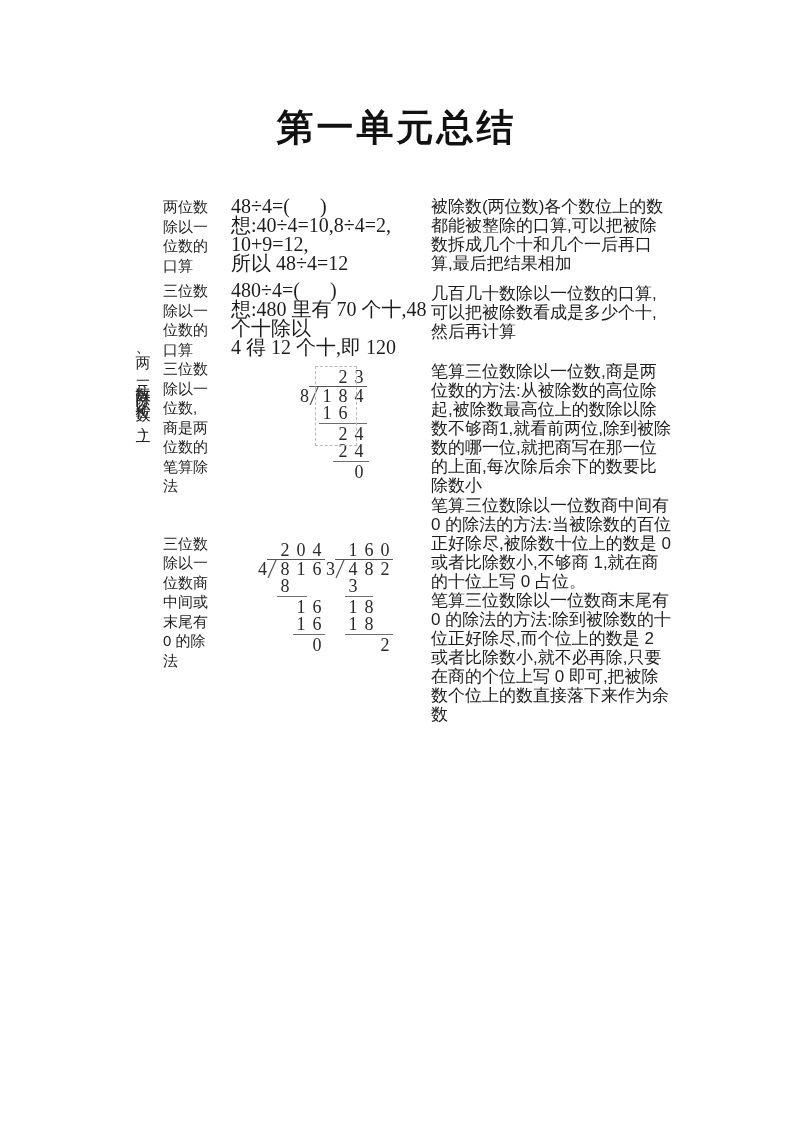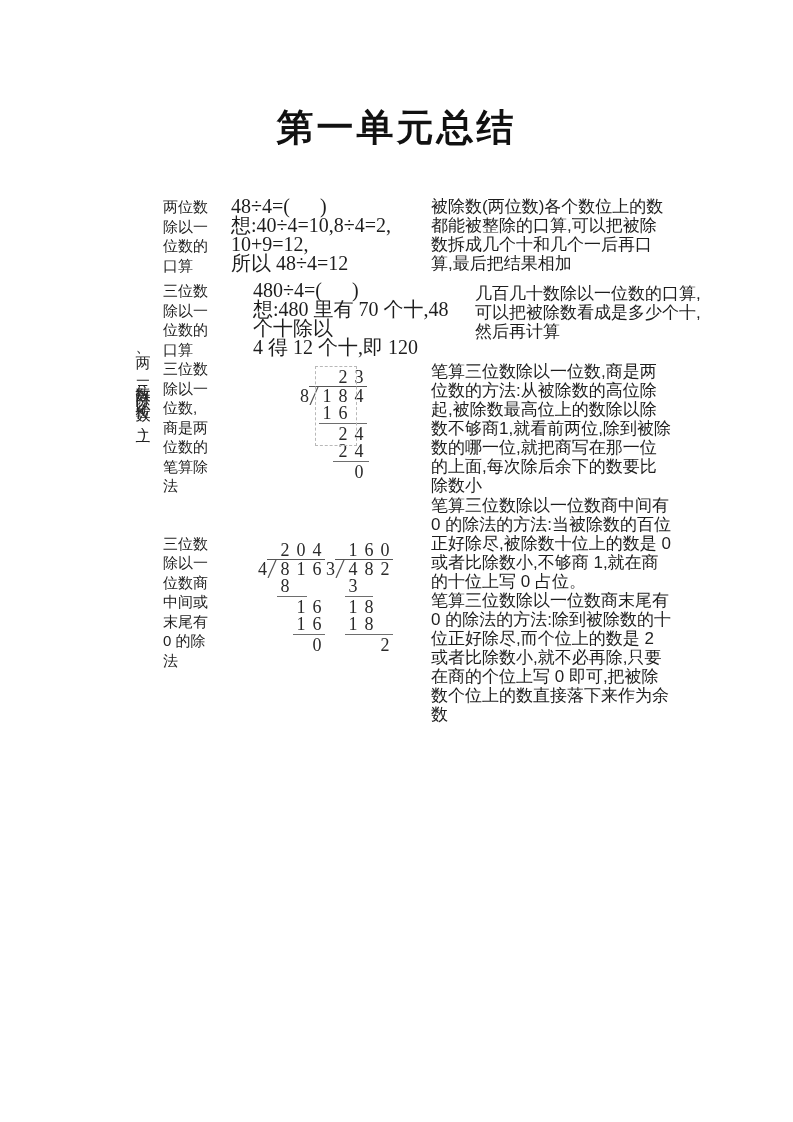--- a/index.html
+++ b/index.html
@@ -18,21 +18,21 @@
   }
   .col-unit{width:48px;flex:0 0 48px;}
   .vertical-text{
     writing-mode:vertical-rl;text-orientation:upright;
     font-size:15px;letter-spacing:4px;line-height:48px;
     margin-top:148px;margin-left:4px;color:#222;
   }
   .rows{flex:1 1 auto;display:flex;flex-direction:column;}
   .trow{display:flex;align-items:flex-start;}
   .trow.r1{min-height:84px;}
-  .trow.r2{min-height:74px;gap:22px;}
+  .trow.r2{min-height:74px;}
   .trow.r3{min-height:129px;}
   .cell{box-sizing:border-box;}
   .label{
     width:68px;flex:0 0 68px;padding-right:20px;
     font-size:15px;line-height:19.5px;color:#1d1d1d;
   }
   .middle{width:200px;flex:0 0 200px;font-size:15px;line-height:19px;}
   .right{
     width:240px;flex:0 0 240px;font-size:17px;line-height:19px;color:#1d1d1d;
   }

